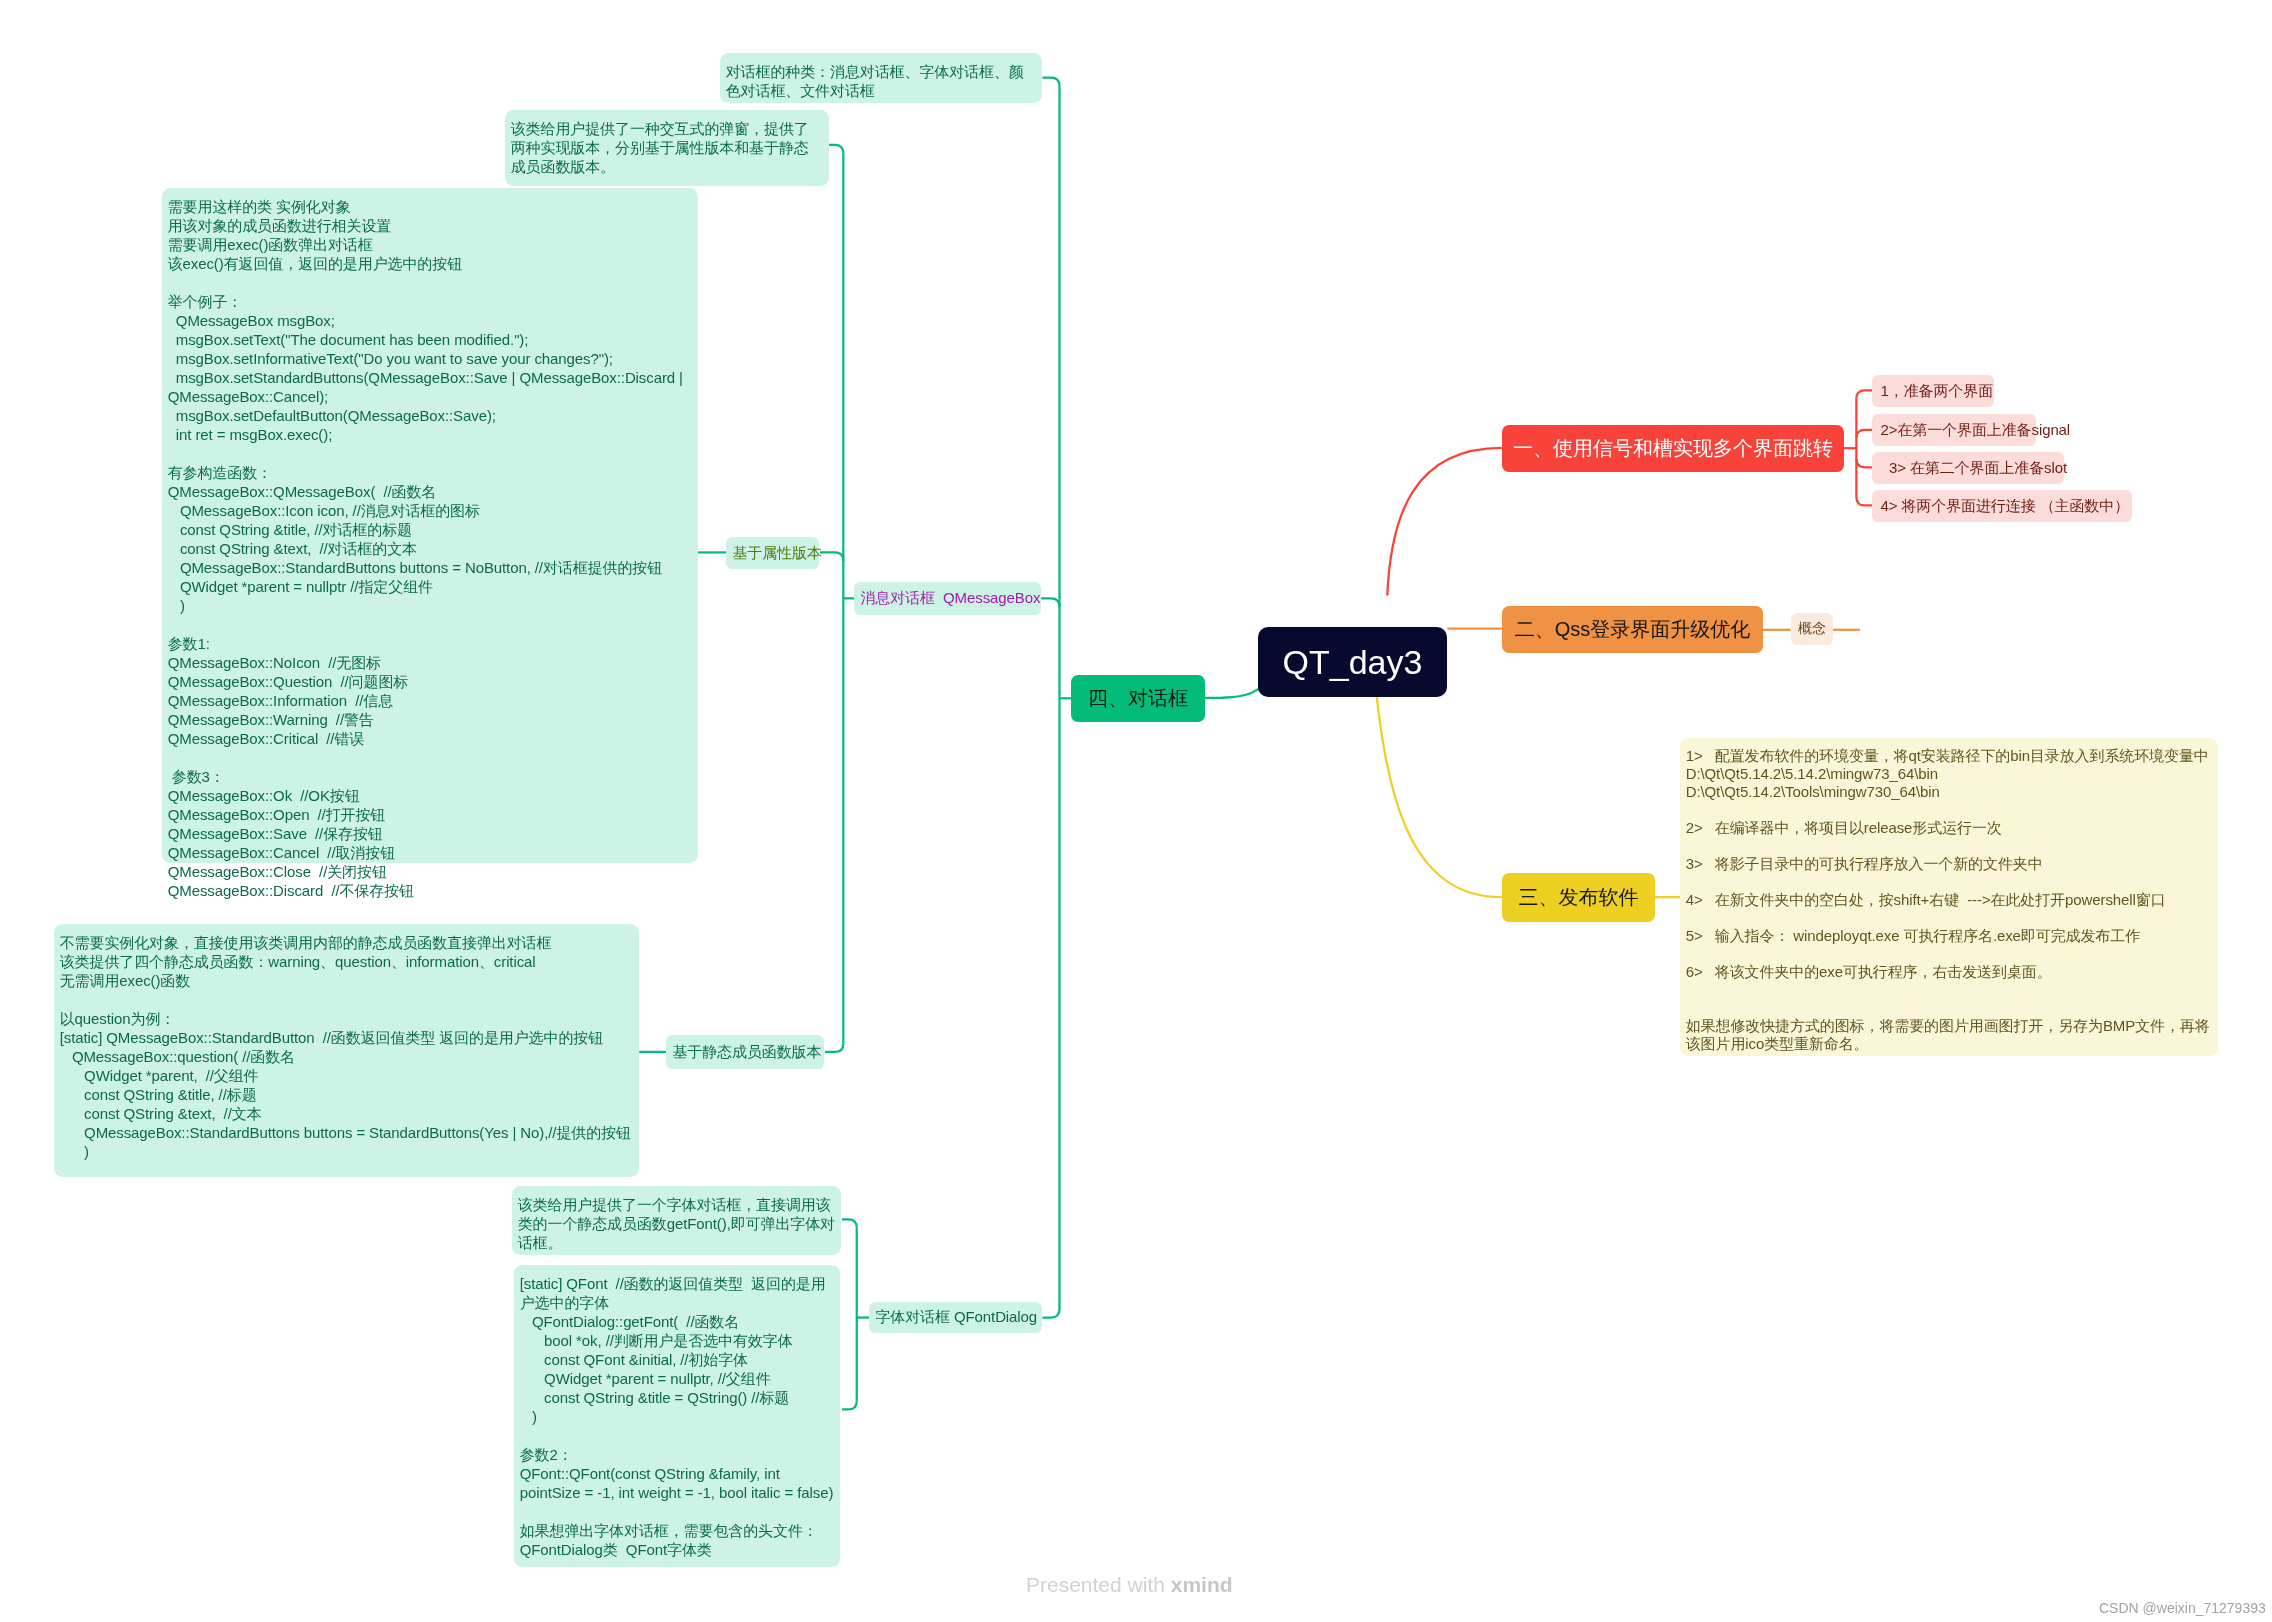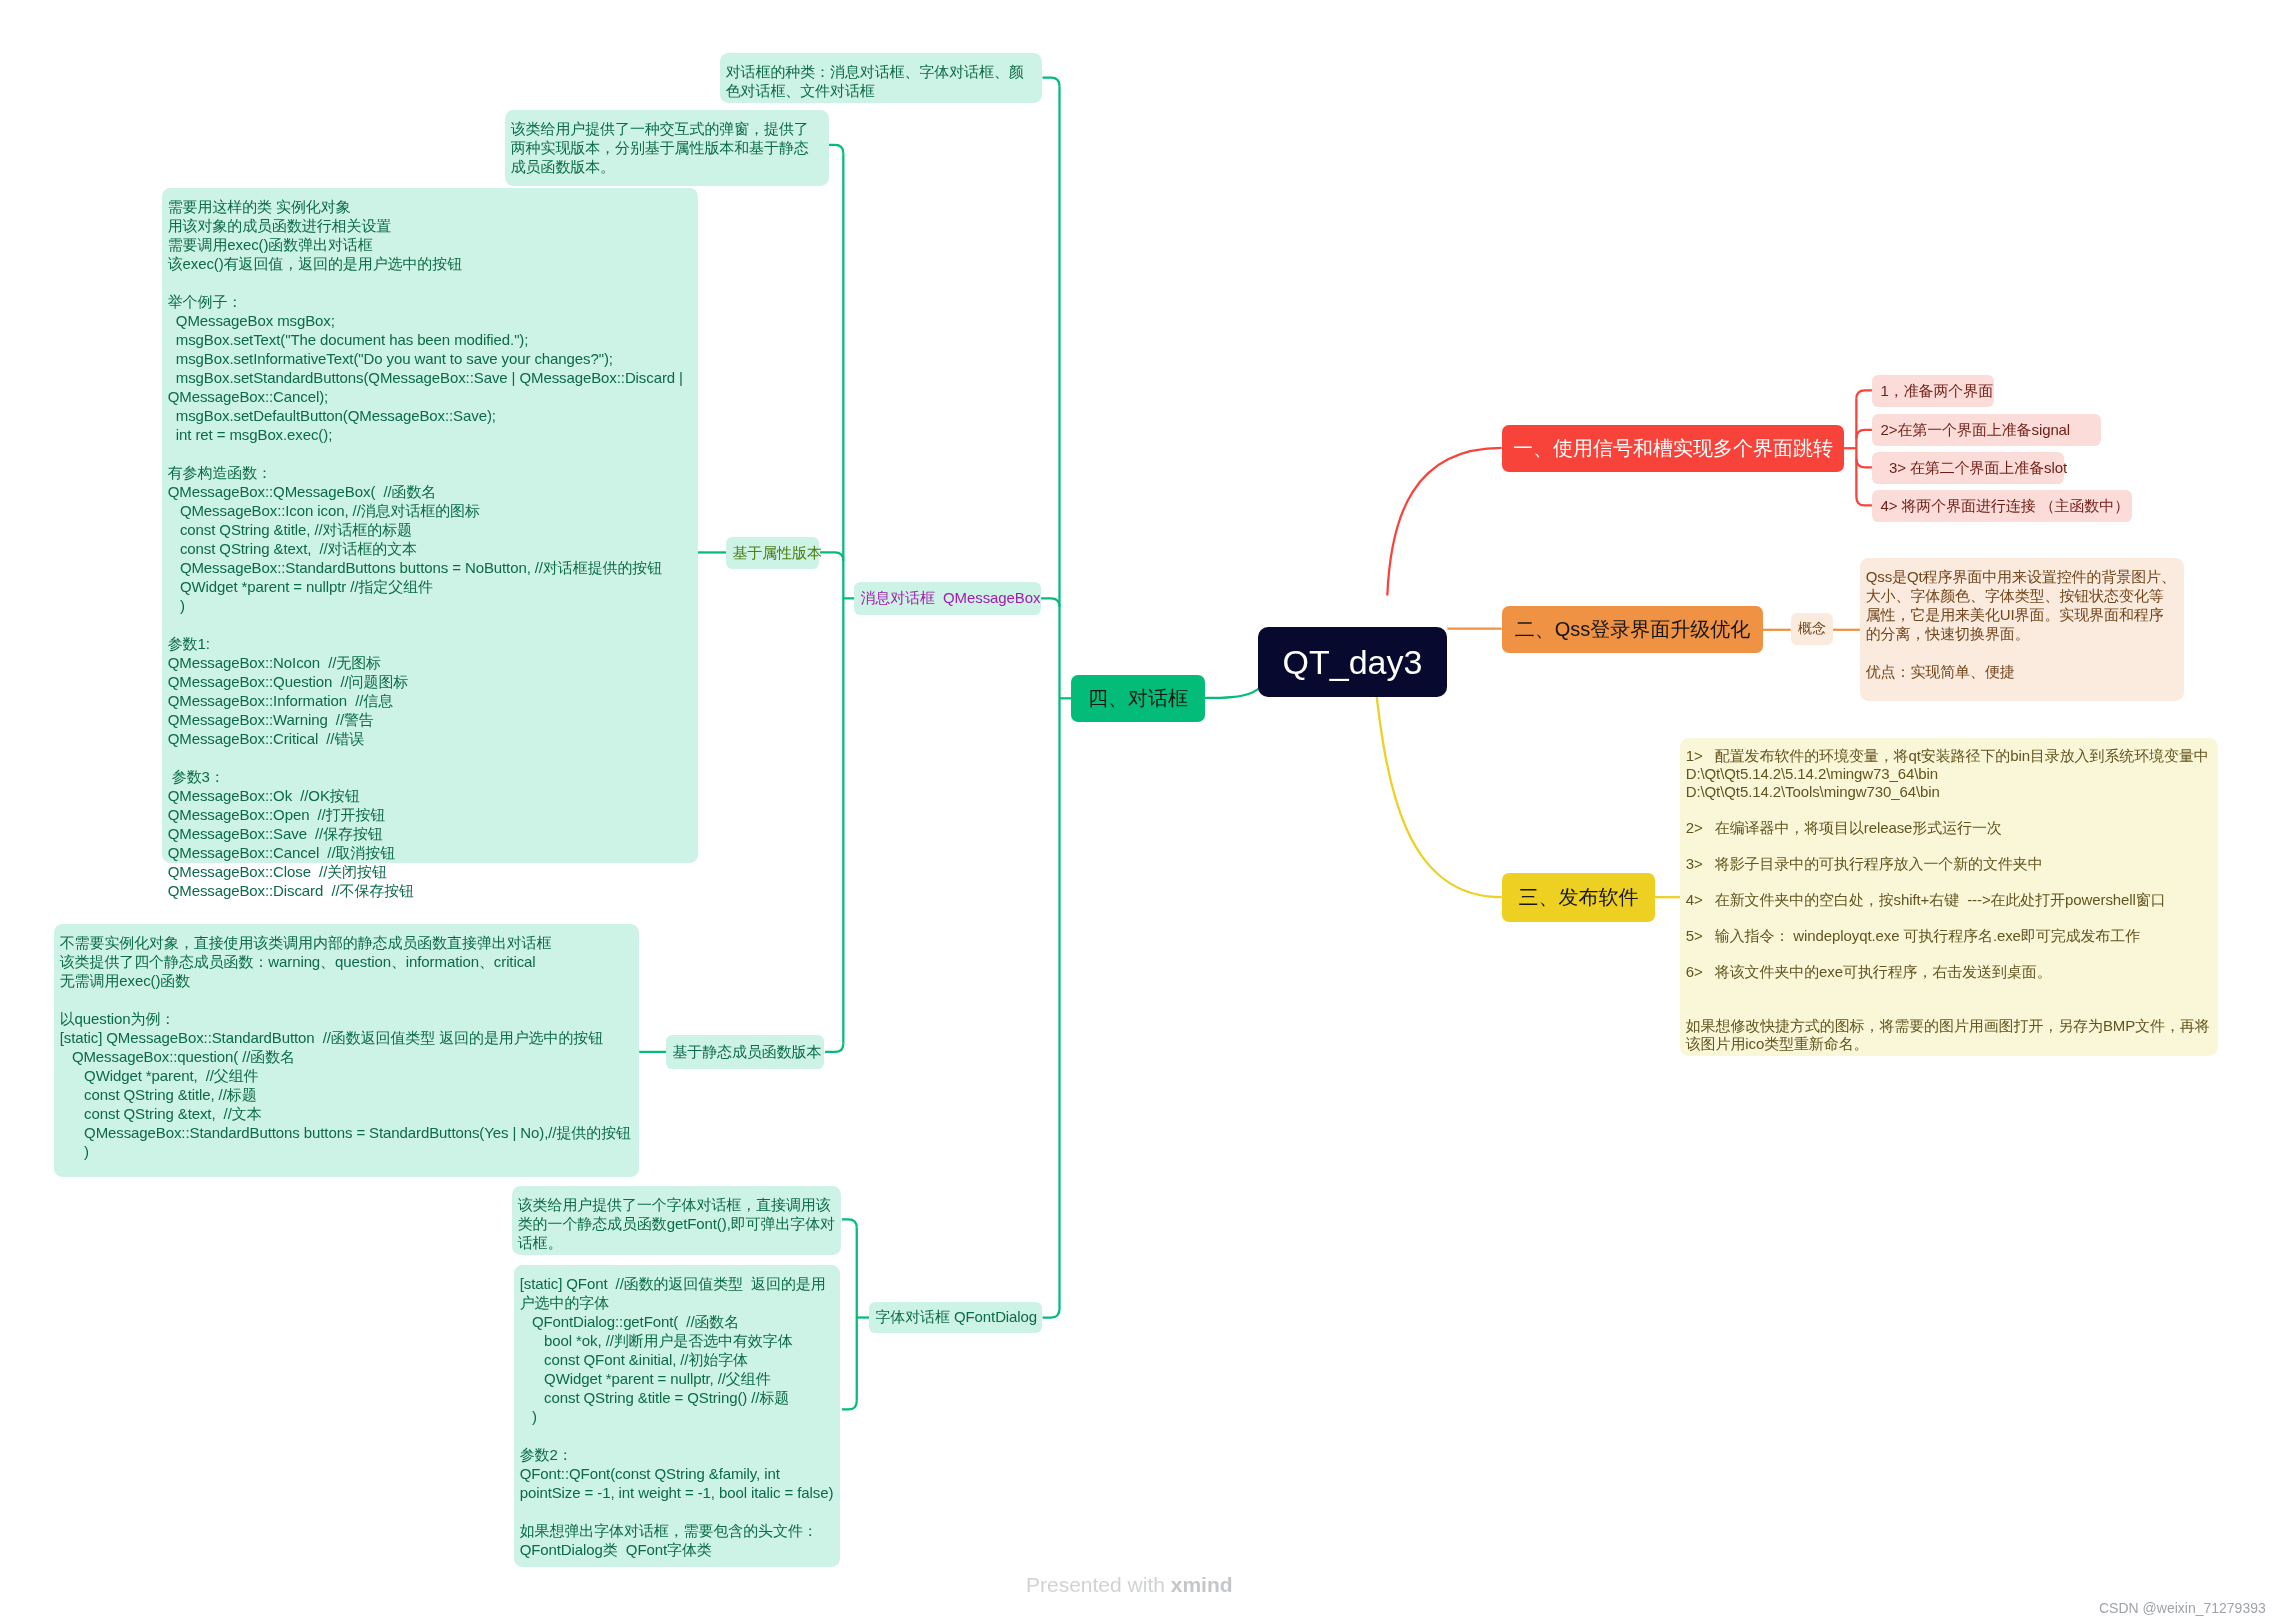--- a/index.html
+++ b/index.html
@@ -52,28 +52,25 @@
 <path d="M 1028 782 L 987 782" fill="none" stroke="#04bc79" stroke-width="3.2" stroke-linecap="butt"></path>
 <path d="M 943 1489 L 904 1489" fill="none" stroke="#04bc79" stroke-width="3.2" stroke-linecap="butt"></path>
 <path d="M 1230 1865 L 1212 1865" fill="none" stroke="#04bc79" stroke-width="3.2" stroke-linecap="butt"></path>
 <path d="M 1212 1738 L 1212 1983" fill="none" stroke="#04bc79" stroke-width="3.2" stroke-linecap="butt"></path>
 <path d="M 1212 1738 Q 1212 1726 1200 1726 L 1191 1726" fill="none" stroke="#04bc79" stroke-width="3.2" stroke-linecap="butt"></path>
 <path d="M 1212 1983 Q 1212 1995 1200 1995 L 1191 1995" fill="none" stroke="#04bc79" stroke-width="3.2" stroke-linecap="butt"></path>
 </svg>
 <div class="node central" style="left:1258px;top:594px;width:189px;height:70px;">QT_day3</div>
 <div class="node main" style="left:1502px;top:425px;width:342px;height:47px;background:#f8433a;color:#fff;">一、使用信号和槽实现多个界面跳转</div>
 <div class="node sub" style="left:1872px;top:375px;width:122px;height:32px;background:#fbdcd9;color:#6f1c13;padding:0 8.5px;">1，准备两个界面</div>
-<div class="node sub" style="left:1872px;top:414px;width:229px;height:32px;background:#fbdcd9;color:#6f1c13;padding:0 8.5px;">2&gt;在第一个界面上准备signal</div>
+<div class="node sub" style="left:1872px;top:414px;width:164px;height:32px;background:#fbdcd9;color:#6f1c13;padding:0 8.5px;">2&gt;在第一个界面上准备signal</div>
 <div class="node sub" style="left:1872px;top:452px;width:192px;height:32px;background:#fbdcd9;color:#6f1c13;padding:0 17px;">3&gt; 在第二个界面上准备slot</div>
 <div class="node sub" style="left:1872px;top:490px;width:260px;height:32px;background:#fbdcd9;color:#6f1c13;padding:0 8.5px;">4&gt; 将两个界面进行连接 （主函数中）</div>
 <div class="node main" style="left:1502px;top:606px;width:261px;height:47px;background:#ef9244;color:#161616;">二、Qss登录界面升级优化</div>
 <div class="node sub" style="left:1791px;top:613px;width:42px;height:32px;background:#fbeade;color:#724519;padding:0;justify-content:center;font-size:14px;">概念</div>
-<div class="node leafnote" style="left:1860px;top:558px;width:324px;height:143px;background:#fbeade;color:#724519;">Qss是Qt程序界面中用来设置控件的背景图片、大小、字体颜色、字体类型、按钮状态变化等属性，它是用来美化UI界面。实现界面和程序的分离，快速切换界面。
-
-优点：实现简单、便捷</div>
 <div class="node main" style="left:1502px;top:873px;width:153px;height:49px;background:#edd021;color:#161616;">三、发布软件</div>
 <div class="node leafnote" style="left:1680px;top:738px;width:538px;height:318px;background:#faf7d9;color:#62541d;line-height:18px;">1&gt;   配置发布软件的环境变量，将qt安装路径下的bin目录放入到系统环境变量中
 D:\Qt\Qt5.14.2\5.14.2\mingw73_64\bin
 D:\Qt\Qt5.14.2\Tools\mingw730_64\bin
 
 2&gt;   在编译器中，将项目以release形式运行一次
 
 3&gt;   将影子目录中的可执行程序放入一个新的文件夹中
 
 4&gt;   在新文件夹中的空白处，按shift+右键  ---&gt;在此处打开powershell窗口

